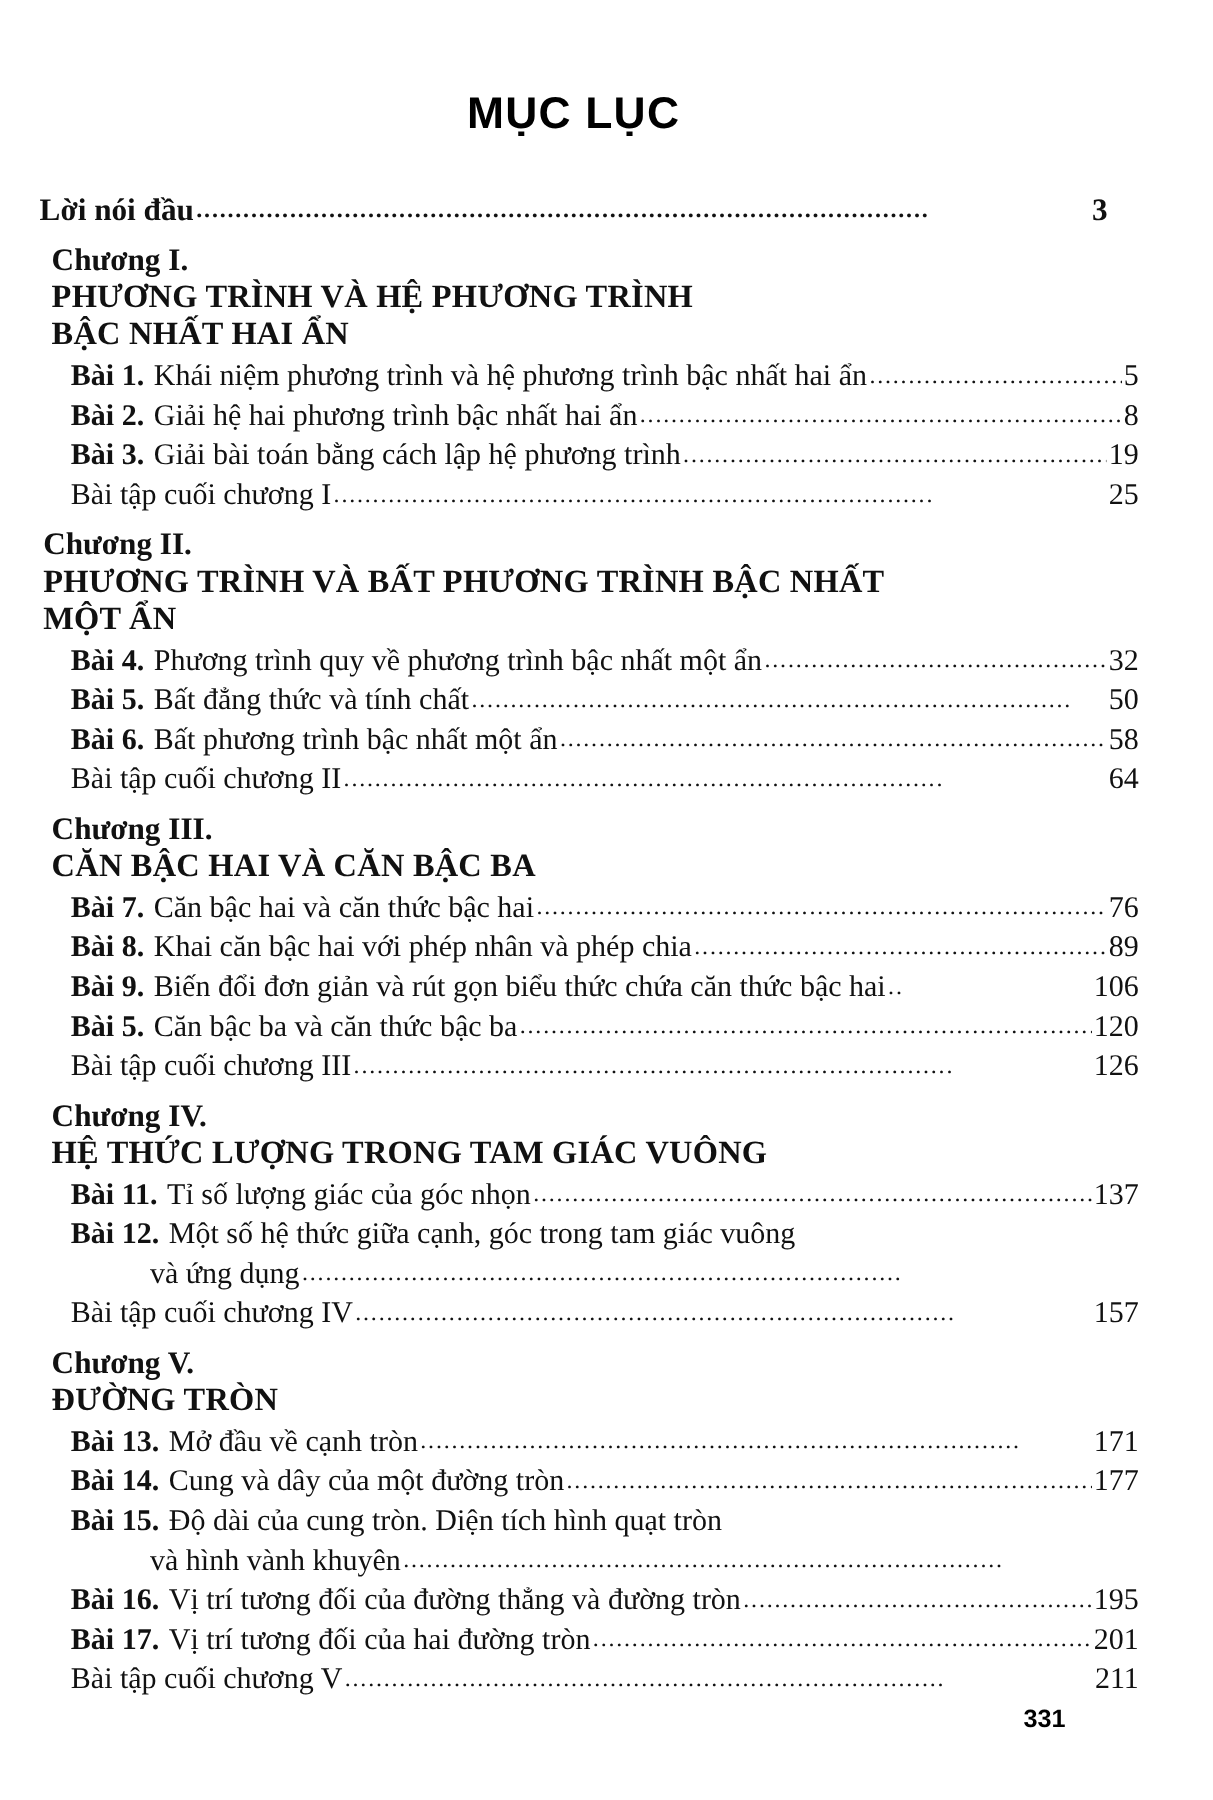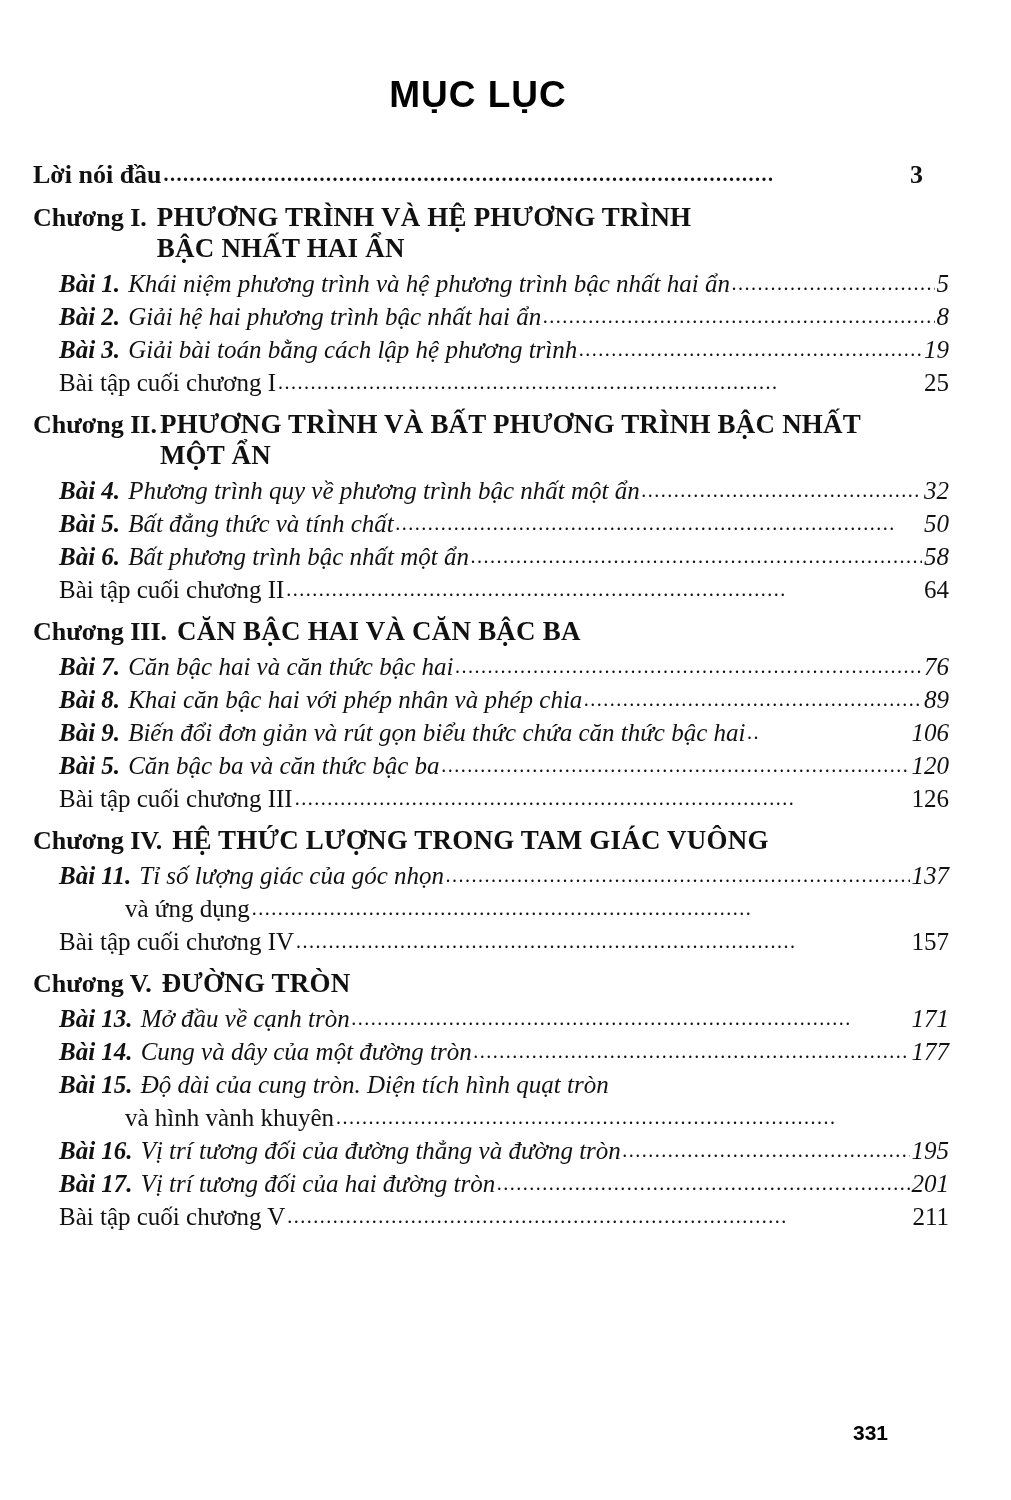--- a/index.html
+++ b/index.html
@@ -70,40 +70,40 @@
     font-weight: bold;
   }
   .front .pg { font-weight: bold; font-size: 26px; }
 
   
   .chapter {
     display: flex;
     align-items: baseline;
     margin-top: 12px;
     margin-bottom: 6px;
+    flex-direction: column;
   }
   .chapter .ch-num {
     font-weight: bold;
     font-size: 26px;
     white-space: nowrap;
     flex: 0 0 auto;
   }
   .chapter .ch-title {
     font-weight: bold;
     font-size: 27px;
     margin-left: 10px;
     letter-spacing: 0.2px;
   }
   .chapter.tight .ch-title { margin-left: 3px; }
 
   
   .lesson {
     padding-left: 26px;
     font-size: 25px;
-    font-style: italic;
   }
   .lesson .bold {
     font-weight: bold;
   }
   .lesson .txt {
     margin-left: 8px;
   }
   .lesson-cont {
     padding-left: 92px;
     font-size: 25px;
@@ -230,20 +230,23 @@
       <div class="chapter">
         <span class="ch-num">Chương IV.</span>
         <span class="ch-title">HỆ THỨC LƯỢNG TRONG TAM GIÁC VUÔNG</span>
       </div>
 
       <div class="row lesson">
         <span class="lead"><span class="bold">Bài 11.</span><span class="txt">Tỉ số lượng giác của góc nhọn</span></span>
         <span class="dots">.............................................................................</span>
         <span class="pg">137</span>
       </div>
+      <div class="row lesson">
+        <span class="lead"><span class="bold">Bài 12.</span><span class="txt">Một số hệ thức giữa cạnh, góc trong tam giác vuông</span></span>
+      </div>
       <div class="row lesson-cont">
         <span class="lead">và ứng dụng</span>
         <span class="dots">.............................................................................</span>
         <span class="pg">147</span>
       </div>
       <div class="row exercise">
         <span class="lead">Bài tập cuối chương IV</span>
         <span class="dots">.............................................................................</span>
         <span class="pg">157</span>
       </div>

